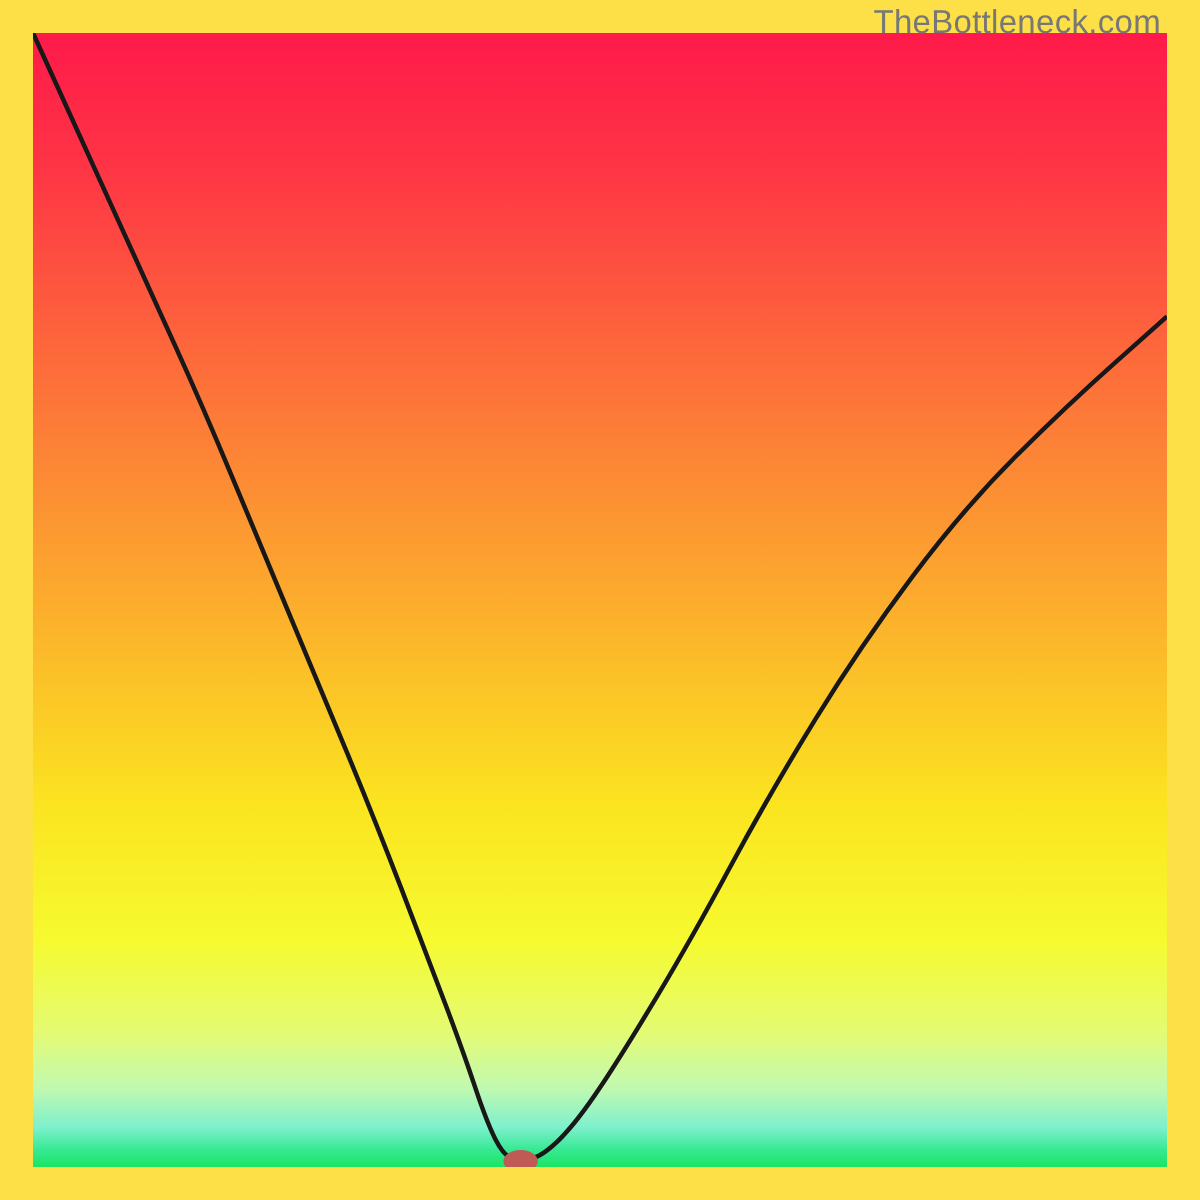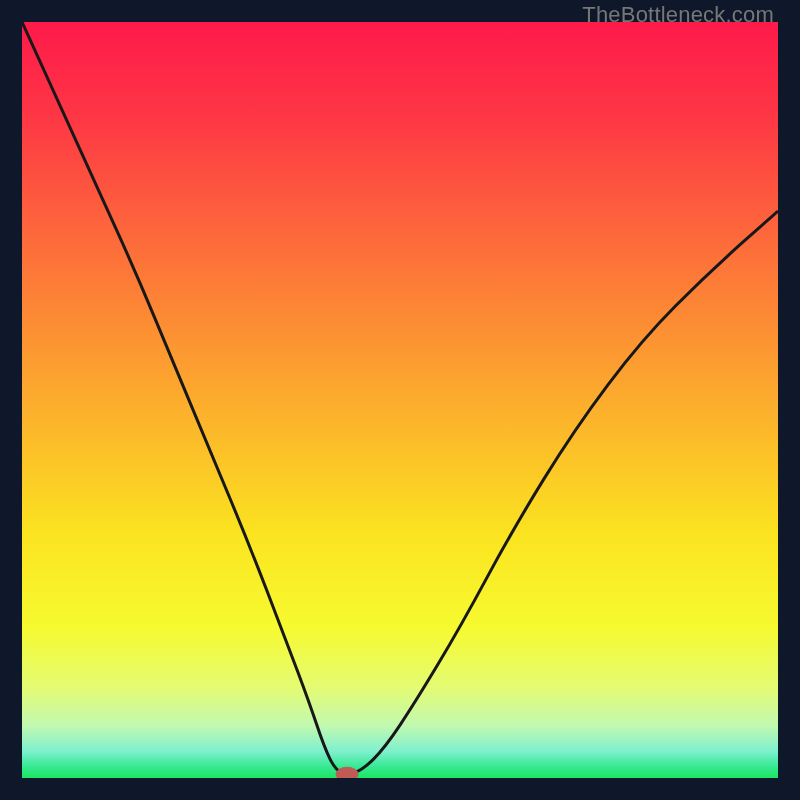--- a/index.html
+++ b/index.html
@@ -10,21 +10,21 @@
     background: #000;
     overflow: hidden;
     font-family: Arial, Helvetica, sans-serif;
   }
   .frame {
     position: absolute;
     top: 0;
     left: 0;
     width: 800px;
     height: 800px;
-    background: #0f172a;
+    background: #fde047;
   }
   .plot {
     position: absolute;
     top: 22px;
     left: 22px;
     width: 756px;
     height: 756px;
     overflow: hidden;
   }
   .bg-gradient {

